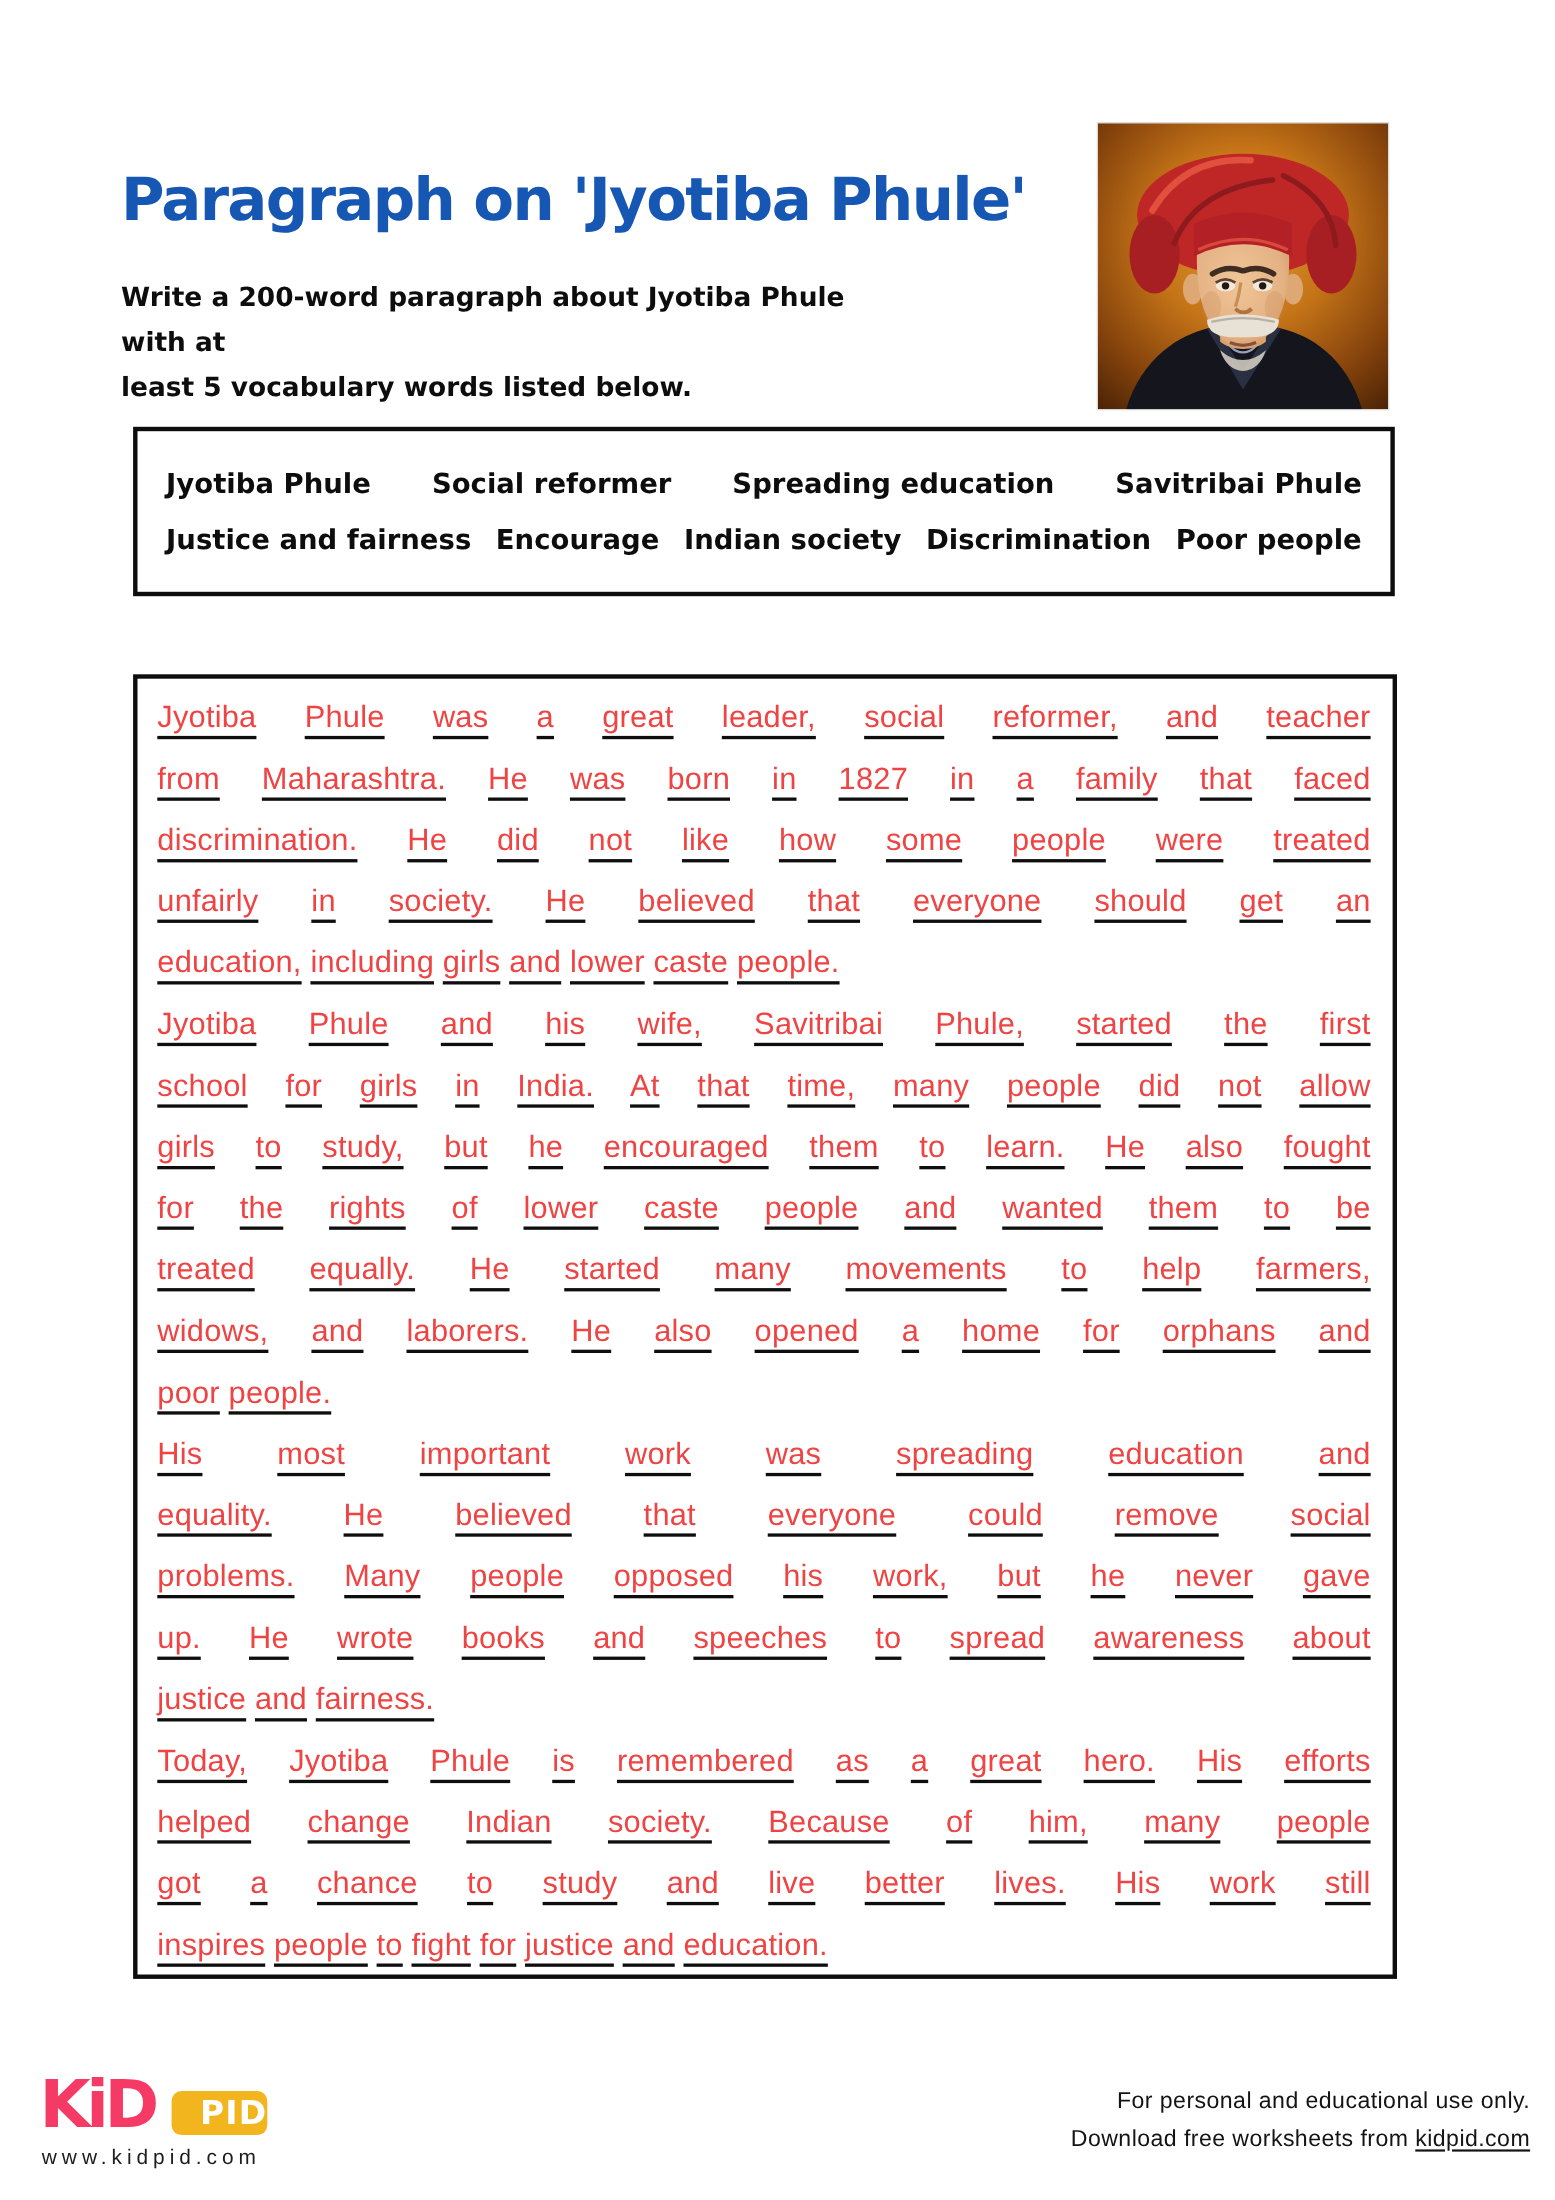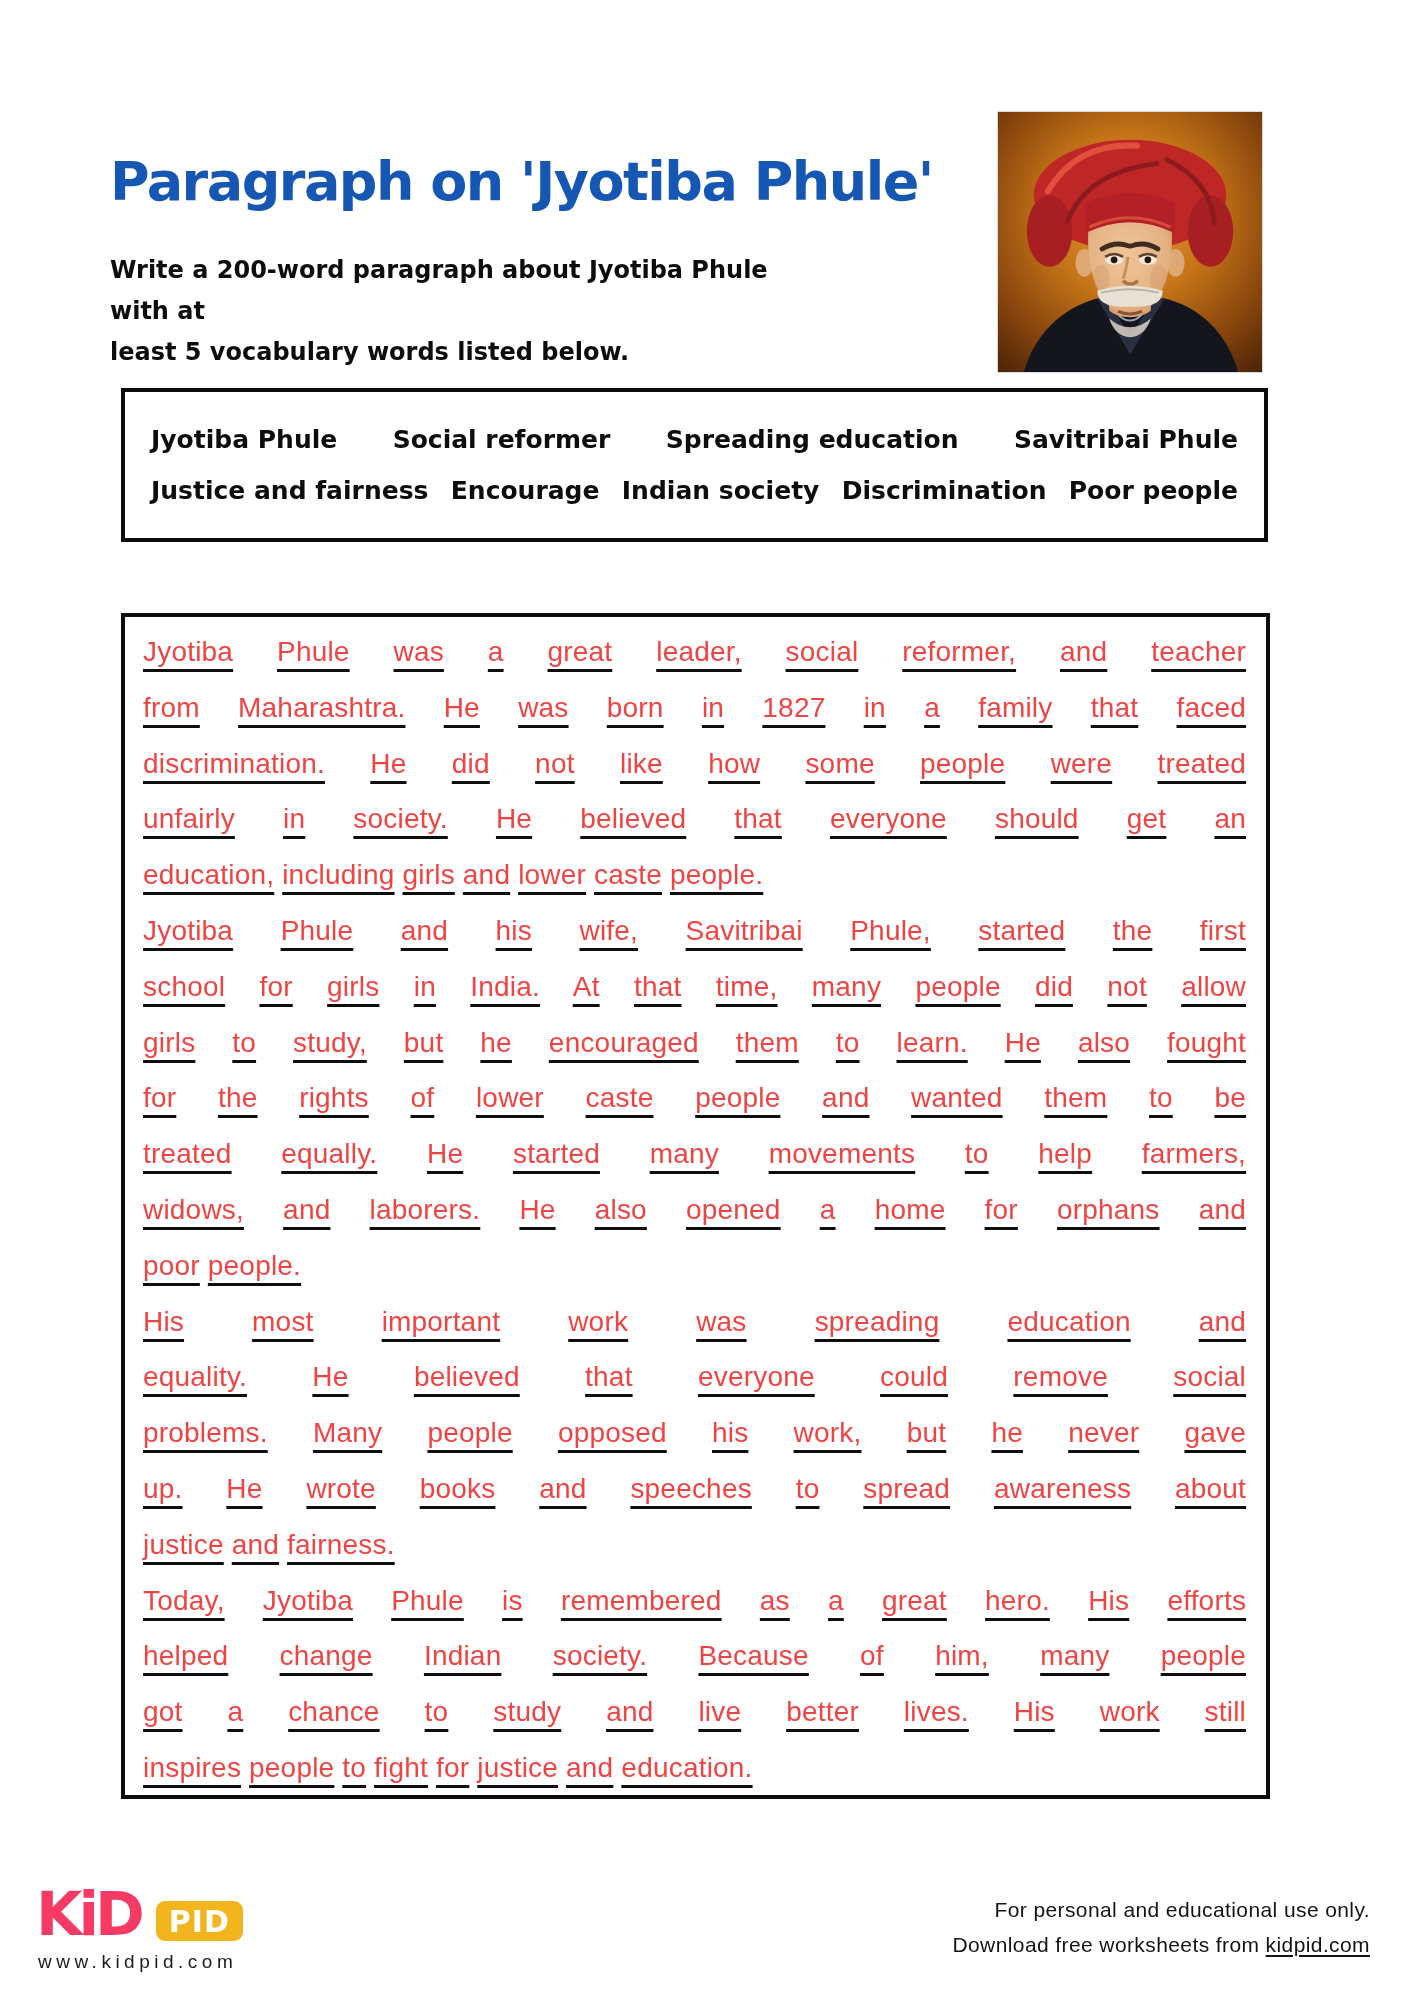--- a/index.html
+++ b/index.html
@@ -66,33 +66,33 @@
     position:absolute; left:36px; top:1886px;
     display:flex; align-items:flex-end; gap:15px;
   }
   .logo-kid {
     font-family:"DejaVu Sans", sans-serif;
     font-size:60px; font-weight:bold; letter-spacing:-4px;
     color:#f53a65; line-height:56px;
   }
   .logo-pid-badge {
     width:87px; height:40px; background:#f2b51d; border-radius:9px;
-    display:flex; align-items:center; justify-content:center;
+    display:flex; align-items:center; justify-content:flex-end;
     margin-bottom:1px;
   }
   .logo-pid-badge span {
     font-family:"DejaVu Sans", sans-serif;
     font-size:30px; font-weight:bold; color:#ffffff; letter-spacing:1px;
   }
   .logo-url {
     position:absolute; left:38px; top:1951px;
     font-size:19px; letter-spacing:4.5px; color:#1c1c1c;
   }
   .footer-note {
-    position:absolute; right:44px; top:1892px; text-align:right;
+    position:absolute; right:23px; top:1892px; text-align:right;
     font-size:21px; line-height:35px; color:#141414; letter-spacing:0.4px;
   }
   .footer-link { text-decoration:underline; text-underline-offset:3px; cursor:pointer; }
 </style>
 </head>
 <body>
 
 <div class="sheet">
 
   <div class="title">Paragraph on 'Jyotiba Phule'</div>

